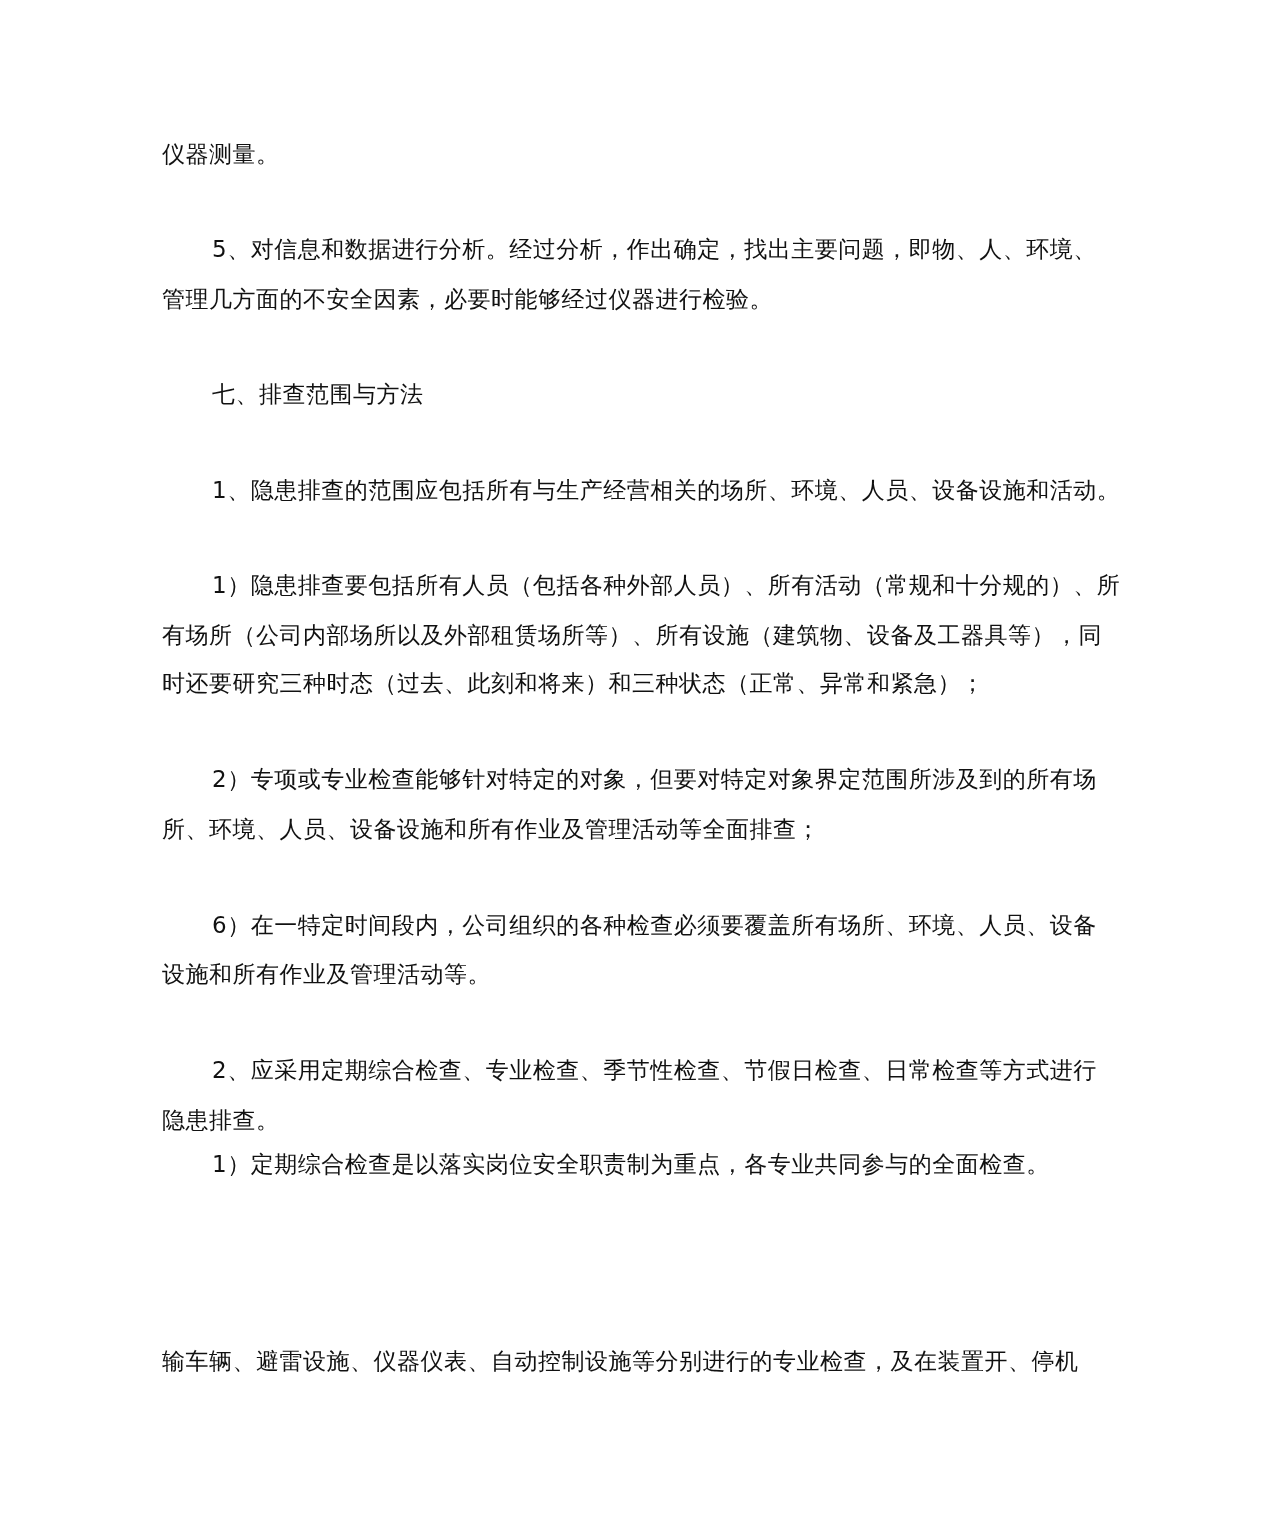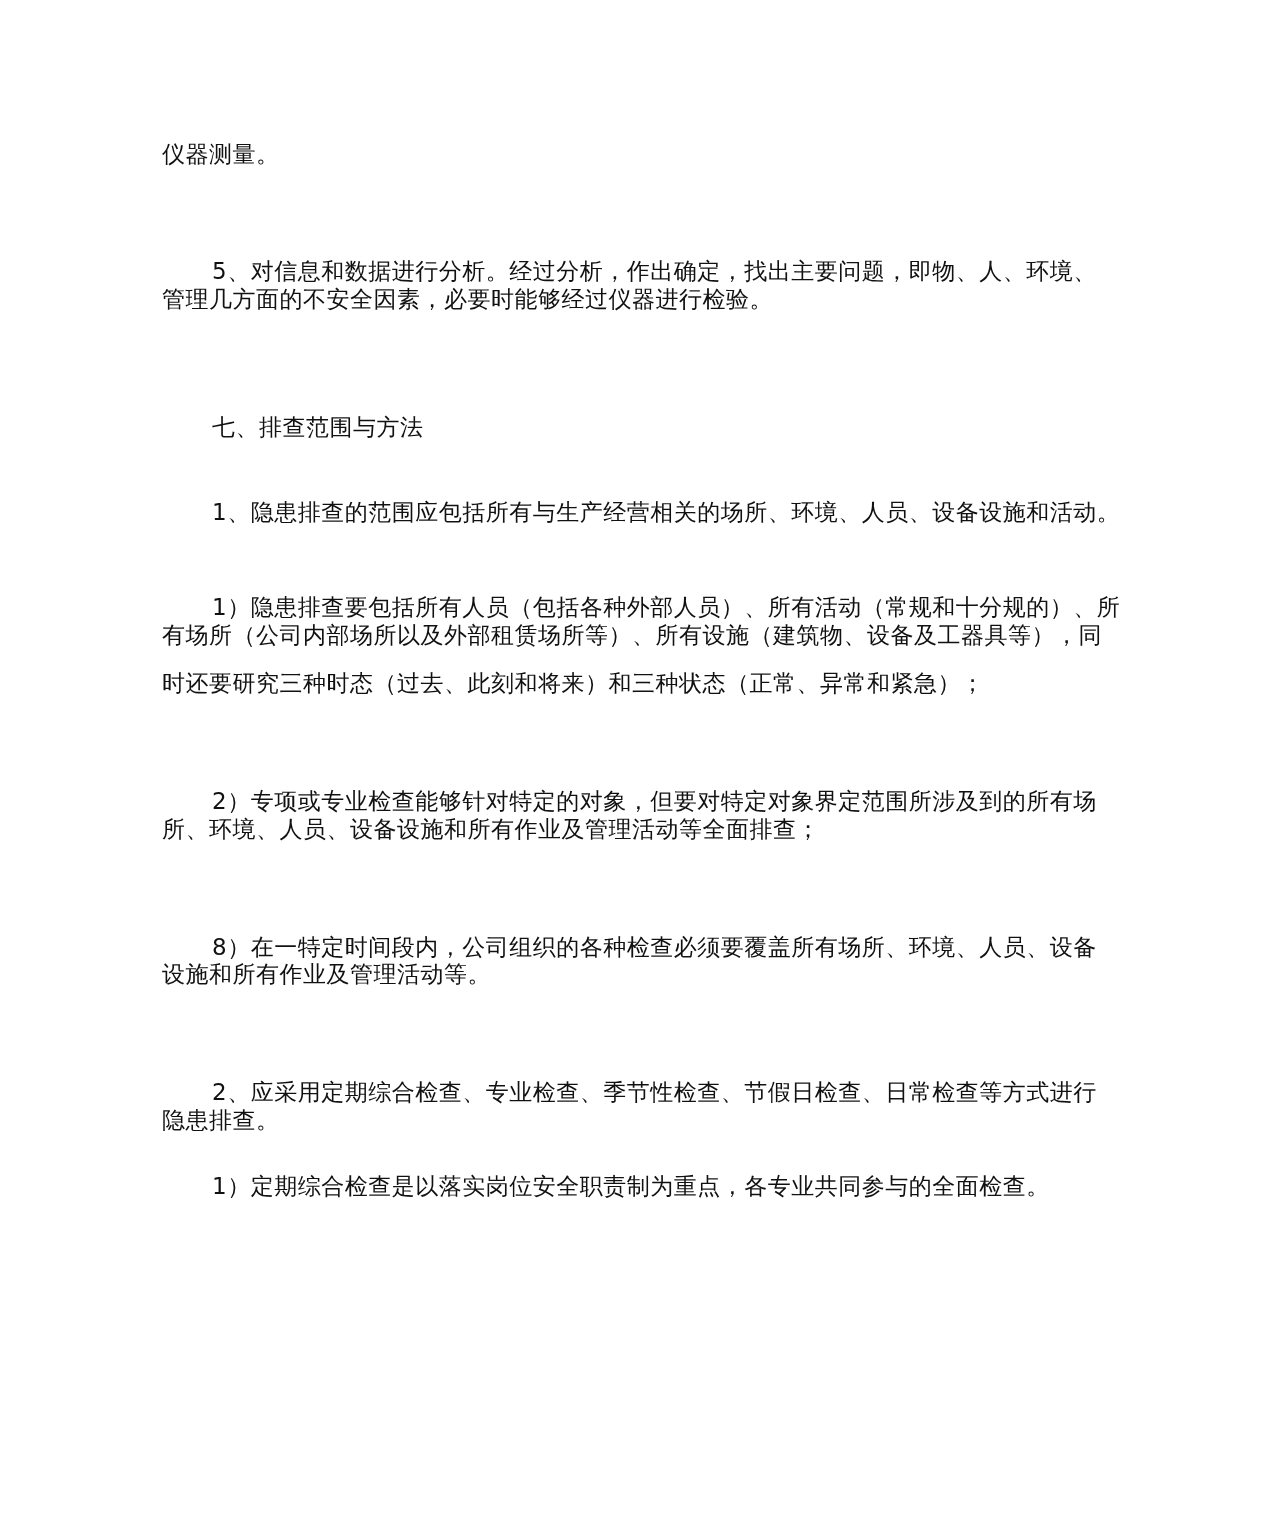--- a/index.html
+++ b/index.html
@@ -19,34 +19,35 @@
   }
   .line {
     position: absolute;
     left: 162px;
     width: 960px;
     font-size: 23px;
     line-height: 30px;
     white-space: nowrap;
     letter-spacing: 0.5px;
   }
-  .indent { left: 212px; margin-top: 22px; }
+  .indent { left: 212px; }
 </style>
 </head>
 <body>
 
 <div class="page">
   <div class="line" style="top:139px">仪器测量。</div>
   <div class="line indent" style="top:234px">5、对信息和数据进行分析。经过分析，作出确定，找出主要问题，即物、人、环境、</div>
   <div class="line" style="top:284px">管理几方面的不安全因素，必要时能够经过仪器进行检验。</div>
-  <div class="line indent" style="top:390px">七、排查范围与方法</div>
+  <div class="line indent" style="top:379px">七、排查范围与方法</div>
   <div class="line indent" style="top:475px">1、隐患排查的范围应包括所有与生产经营相关的场所、环境、人员、设备设施和活动。</div>
   <div class="line indent" style="top:570px">1）隐患排查要包括所有人员（包括各种外部人员）、所有活动（常规和十分规的）、所</div>
   <div class="line" style="top:668px">时还要研究三种时态（过去、此刻和将来）和三种状态（正常、异常和紧急）；</div>
   <div class="line" style="top:620px">有场所（公司内部场所以及外部租赁场所等）、所有设施（建筑物、设备及工器具等），同</div>
   <div class="line indent" style="top:764px">2）专项或专业检查能够针对特定的对象，但要对特定对象界定范围所涉及到的所有场</div>
   <div class="line" style="top:814px">所、环境、人员、设备设施和所有作业及管理活动等全面排查；</div>
-  <div class="line indent" style="top:910px">8）在一特定时间段内，公司组织的各种检查必须要覆盖所有场所、环境、人员、设备</div>
+  <div class="line indent" style="top:910px">6）在一特定时间段内，公司组织的各种检查必须要覆盖所有场所、环境、人员、设备</div>
   <div class="line" style="top:959px">设施和所有作业及管理活动等。</div>
   <div class="line indent" style="top:1055px">2、应采用定期综合检查、专业检查、季节性检查、节假日检查、日常检查等方式进行</div>
   <div class="line" style="top:1105px">隐患排查。</div>
   <div class="line indent" style="top:1149px">1）定期综合检查是以落实岗位安全职责制为重点，各专业共同参与的全面检查。</div>
+  <div class="line" style="top:1346px">输车辆、避雷设施、仪器仪表、自动控制设施等分别进行的专业检查，及在装置开、停机</div>
 </div>
 
 </body></html>

